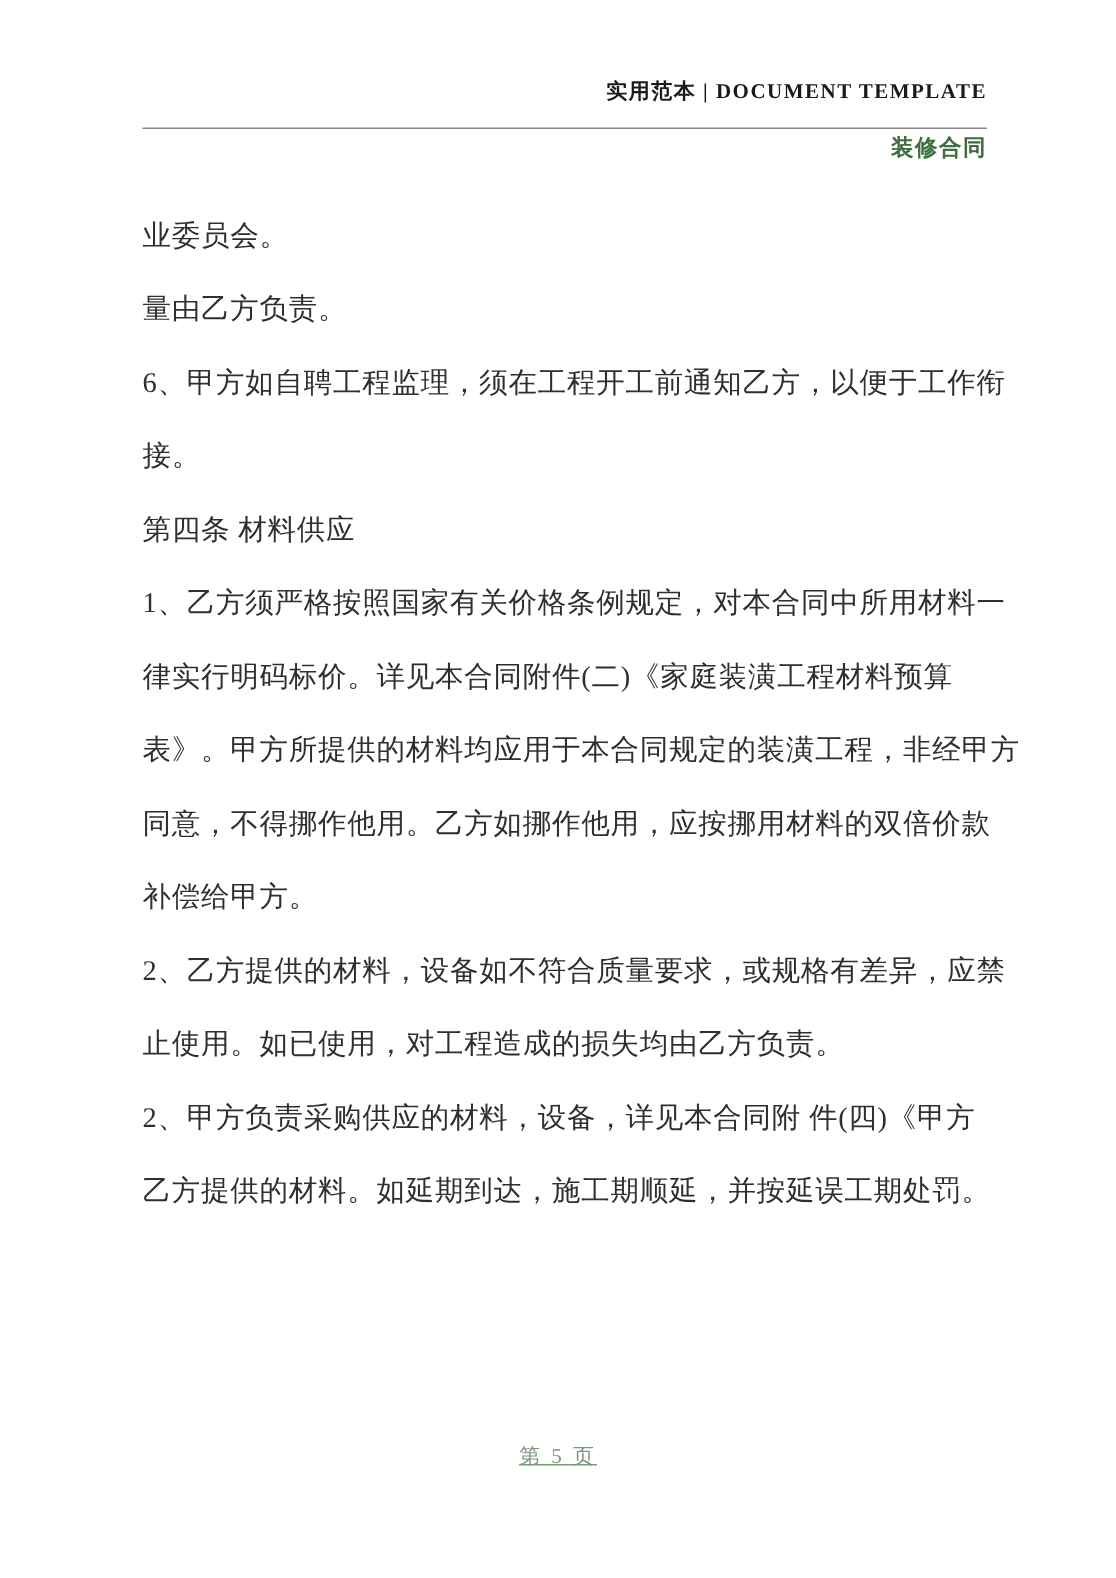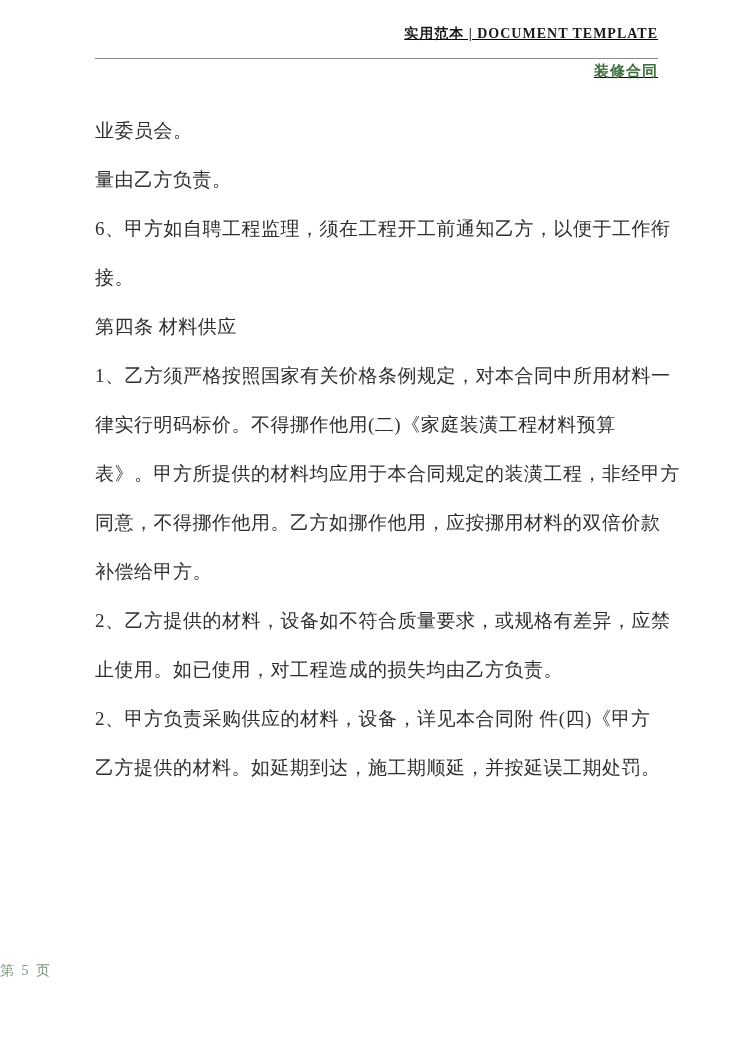--- a/index.html
+++ b/index.html
@@ -15,23 +15,22 @@
     width:744px;
     height:1052px;
     background:#ffffff;
     font-family:"Liberation Serif","DejaVu Serif",serif;
     overflow:hidden;
   }
   .content{
     padding:0 86px 0 95px;
   }
   .header{
-    padding-top:24px;
+    padding-top:52px;
     text-align:right;
-    text-decoration:underline;
   }
   .header-brand{
     font-size:14px;
     font-weight:bold;
     letter-spacing:1px;
     color:#1a1a1a;
     font-family:"Liberation Serif","DejaVu Serif",serif;
   }
   .divider{
     margin-top:15px;
@@ -54,23 +53,25 @@
   }
   .body-text p{
     margin:0;
     white-space:nowrap;
   }
   .footer{
     position:absolute;
     left:0;
     right:0;
     bottom:72px;
+    text-align:center;
     font-size:14px;
     letter-spacing:2px;
     color:var(--footer-green);
+    text-decoration:underline;
   }
 </style>
 </head>
 <body>
 
 <div class="page">
   <div class="content">
 
     <div class="header">
       <span class="header-brand">实用范本 | DOCUMENT TEMPLATE</span>
@@ -78,21 +79,21 @@
       <div class="doc-title">装修合同</div>
     </div>
 
     <div class="body-text">
       <p>业委员会。</p>
       <p>量由乙方负责。</p>
       <p>6、甲方如自聘工程监理，须在工程开工前通知乙方，以便于工作衔</p>
       <p>接。</p>
       <p>第四条 材料供应</p>
       <p>1、乙方须严格按照国家有关价格条例规定，对本合同中所用材料一</p>
-      <p>律实行明码标价。不得挪作他用(二)《家庭装潢工程材料预算</p>
+      <p>律实行明码标价。详见本合同附件(二)《家庭装潢工程材料预算</p>
       <p>表》。甲方所提供的材料均应用于本合同规定的装潢工程，非经甲方</p>
       <p>同意，不得挪作他用。乙方如挪作他用，应按挪用材料的双倍价款</p>
       <p>补偿给甲方。</p>
       <p>2、乙方提供的材料，设备如不符合质量要求，或规格有差异，应禁</p>
       <p>止使用。如已使用，对工程造成的损失均由乙方负责。</p>
       <p>2、甲方负责采购供应的材料，设备，详见本合同附 件(四)《甲方</p>
       <p>乙方提供的材料。如延期到达，施工期顺延，并按延误工期处罚。</p>
     </div>
 
   </div>

